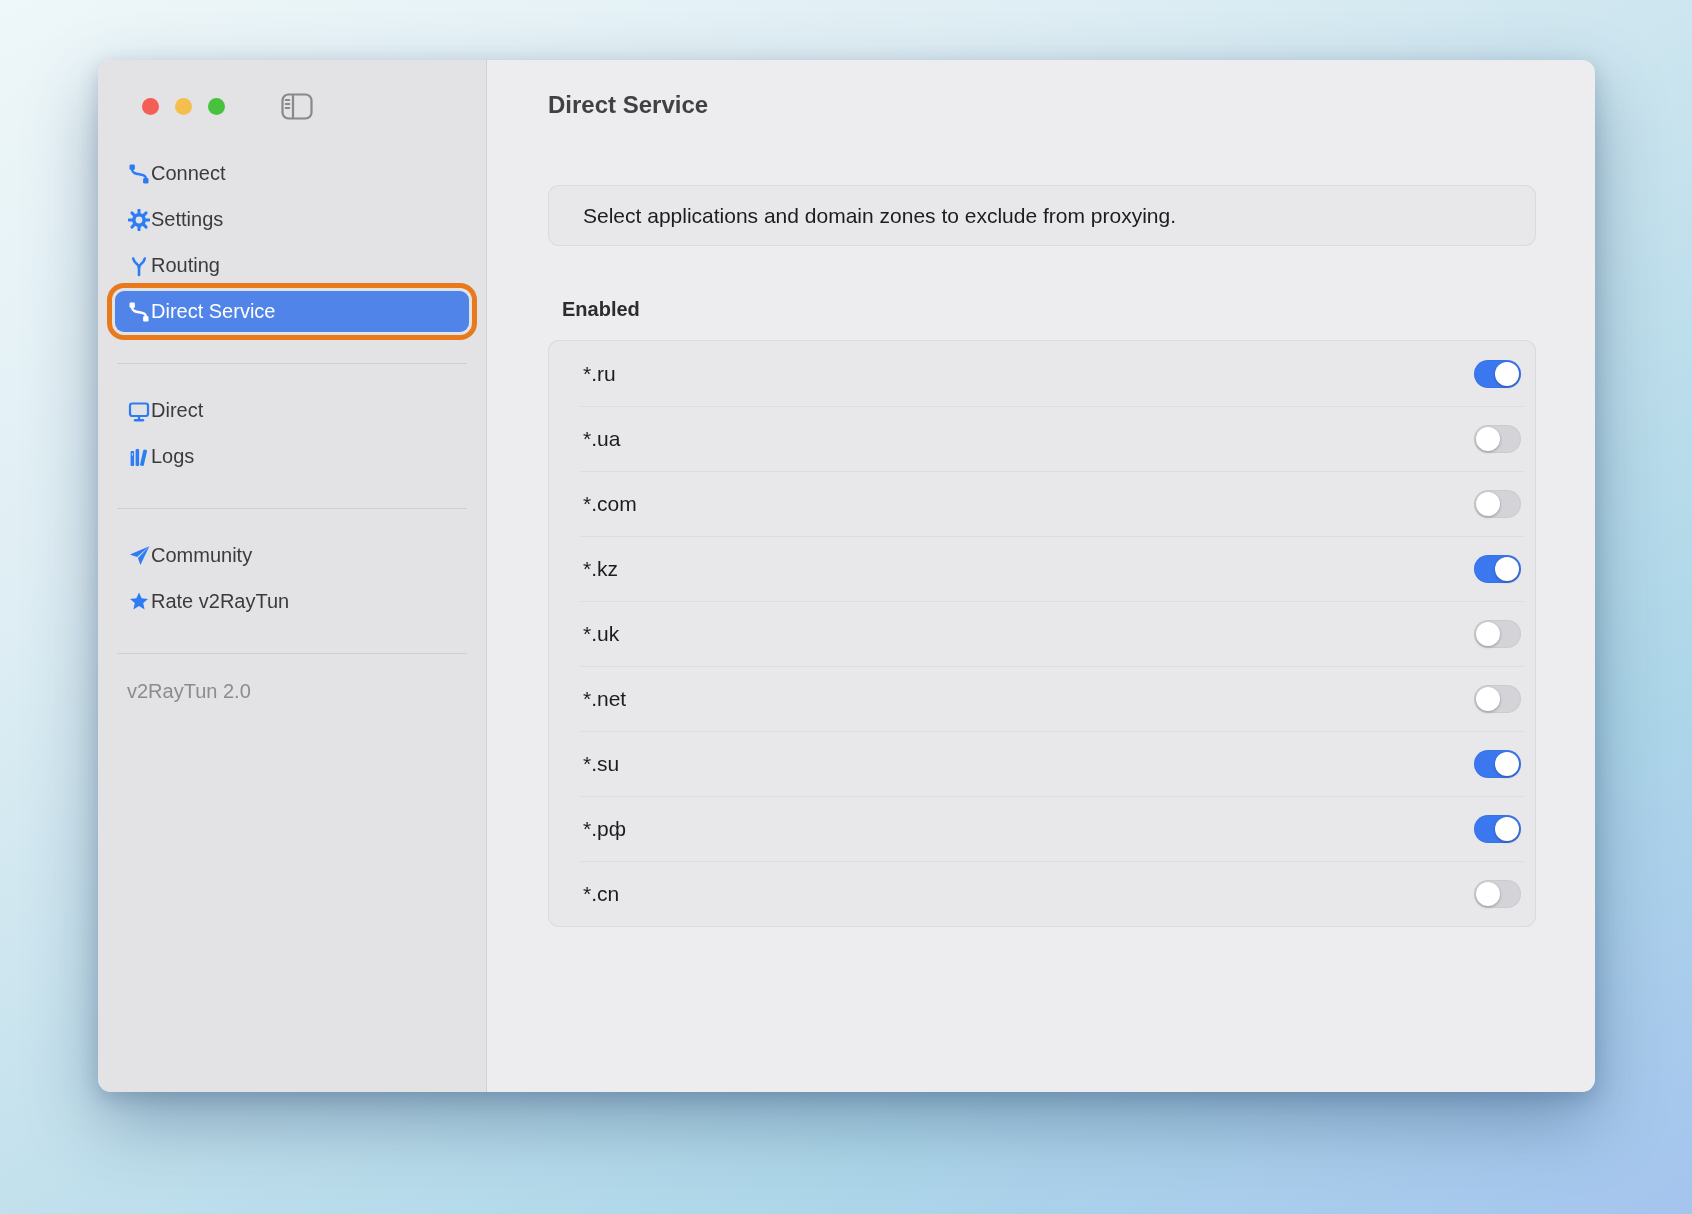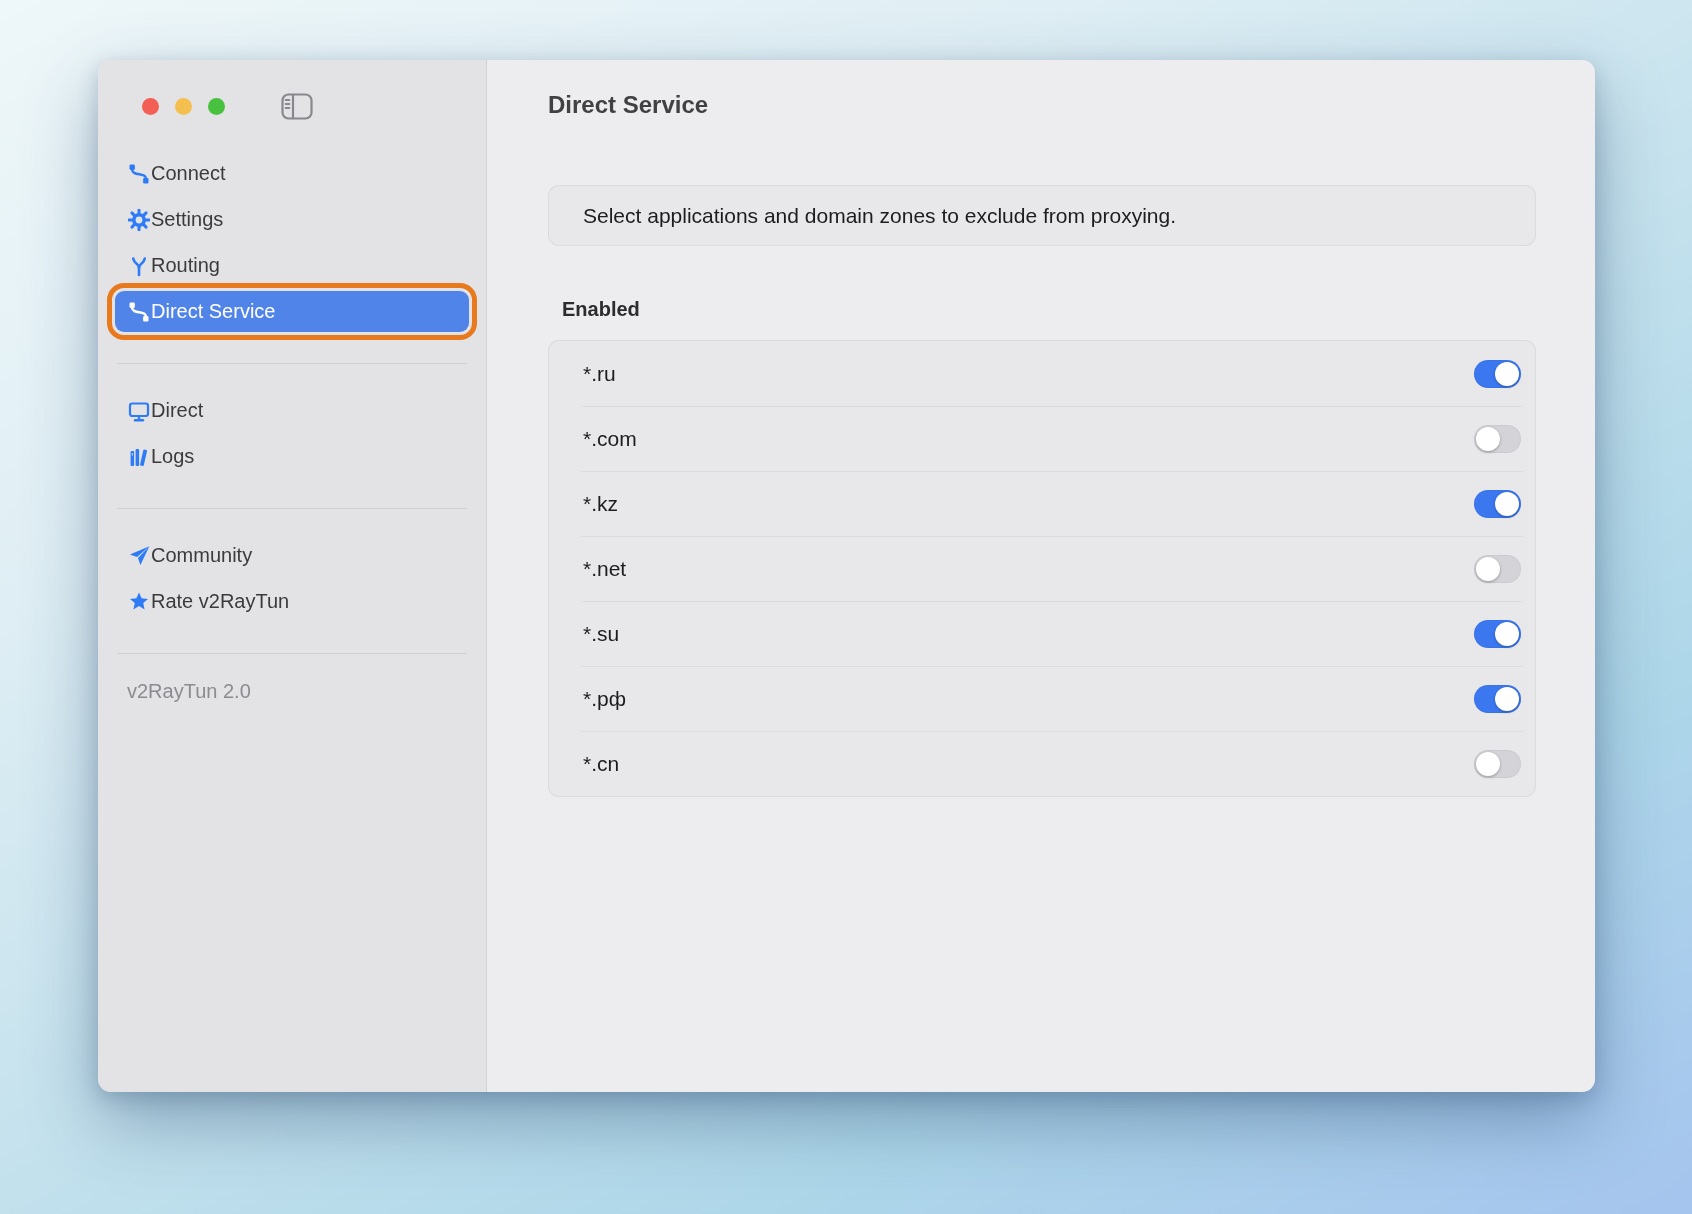--- a/index.html
+++ b/index.html
@@ -217,30 +217,44 @@
 
     <section class="card card-domains">
       <div class="row">
         <span class="row-label">*.ru</span>
         <span class="spacer"></span>
         <div class="toggle on">
             <div class="knob"></div>
           </div>
       </div>
       <div class="row">
+        <span class="row-label">*.ua</span>
+        <span class="spacer"></span>
+        <div class="toggle off">
+            <div class="knob"></div>
+          </div>
+      </div>
+      <div class="row">
         <span class="row-label">*.com</span>
         <span class="spacer"></span>
         <div class="toggle off">
             <div class="knob"></div>
           </div>
       </div>
       <div class="row">
         <span class="row-label">*.kz</span>
         <span class="spacer"></span>
         <div class="toggle on">
+            <div class="knob"></div>
+          </div>
+      </div>
+      <div class="row">
+        <span class="row-label">*.uk</span>
+        <span class="spacer"></span>
+        <div class="toggle off">
             <div class="knob"></div>
           </div>
       </div>
       <div class="row">
         <span class="row-label">*.net</span>
         <span class="spacer"></span>
         <div class="toggle off">
             <div class="knob"></div>
           </div>
       </div>

